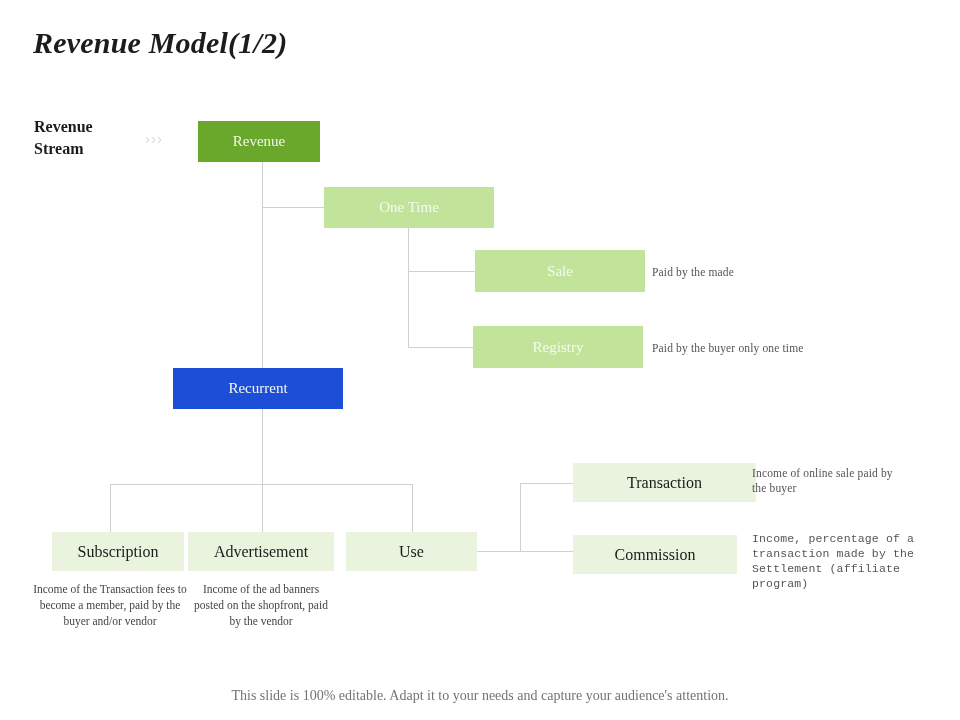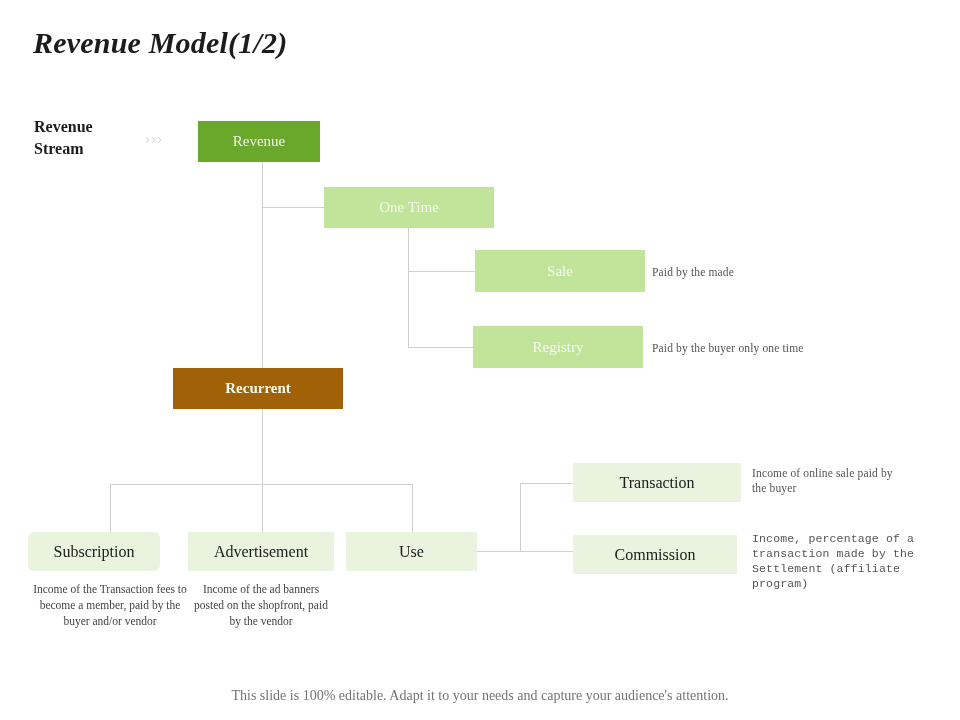--- a/index.html
+++ b/index.html
@@ -64,23 +64,22 @@
     font-size: 15px;
     line-height: 1.1;
     text-align: center;
     white-space: nowrap;
   }
   .node.lvl-root {            
     background: #6aa82b;
     color: #f2f7ea;
   }
   .node.lvl-recurrent {       
-    background: #a16207;
+    background: #1d4ed8;
     color: #f4faec;
-    font-weight: bold;
   }
   .node.lvl-mid {             
     background: #c2e39a;
     color: #f5faf0;
   }
   .node.lvl-leaf {            
     background: #e9f3dd;
     color: #1c1c1c;
     font-size: 16px;
   }
@@ -161,27 +160,27 @@
   <div class="node lvl-root" style="left:198px; top:121px; width:122px; height:41px;">Revenue</div>
 
   <div class="node lvl-mid" style="left:324px; top:187px; width:170px; height:41px;">One Time</div>
 
   <div class="node lvl-mid" style="left:475px; top:250px; width:170px; height:42px;">Sale</div>
 
   <div class="node lvl-mid" style="left:473px; top:326px; width:170px; height:42px;">Registry</div>
 
   <div class="node lvl-recurrent" style="left:173px; top:368px; width:170px; height:41px;">Recurrent</div>
 
-  <div class="node lvl-leaf" style="left:28px; top:532px; width:132px; height:39px;border-radius:6px;">Subscription</div>
+  <div class="node lvl-leaf" style="left:52px; top:532px; width:132px; height:39px;">Subscription</div>
 
   <div class="node lvl-leaf" style="left:188px; top:532px; width:146px; height:39px;">Advertisement</div>
 
   <div class="node lvl-leaf" style="left:346px; top:532px; width:131px; height:39px;">Use</div>
 
-  <div class="node lvl-leaf" style="left:573px; top:463px; width:168px; height:39px;">Transaction</div>
+  <div class="node lvl-leaf" style="left:573px; top:463px; width:183px; height:39px;">Transaction</div>
 
   <div class="node lvl-leaf" style="left:573px; top:535px; width:164px; height:39px;">Commission</div>
 
   <div class="annot" style="left:652px; top:265px; width:250px;">Paid by the made</div>
 
   <div class="annot" style="left:652px; top:341px; width:270px;">Paid by the buyer only one time</div>
 
   <div class="annot" style="left:752px; top:466px; width:150px;">Income of online sale paid by the buyer</div>
 
   <div class="annot" style="left:752px; top:531px; width:192px;font-family:Liberation Mono, monospace;">Income, percentage of a transaction made by the Settlement (affiliate program)</div>

